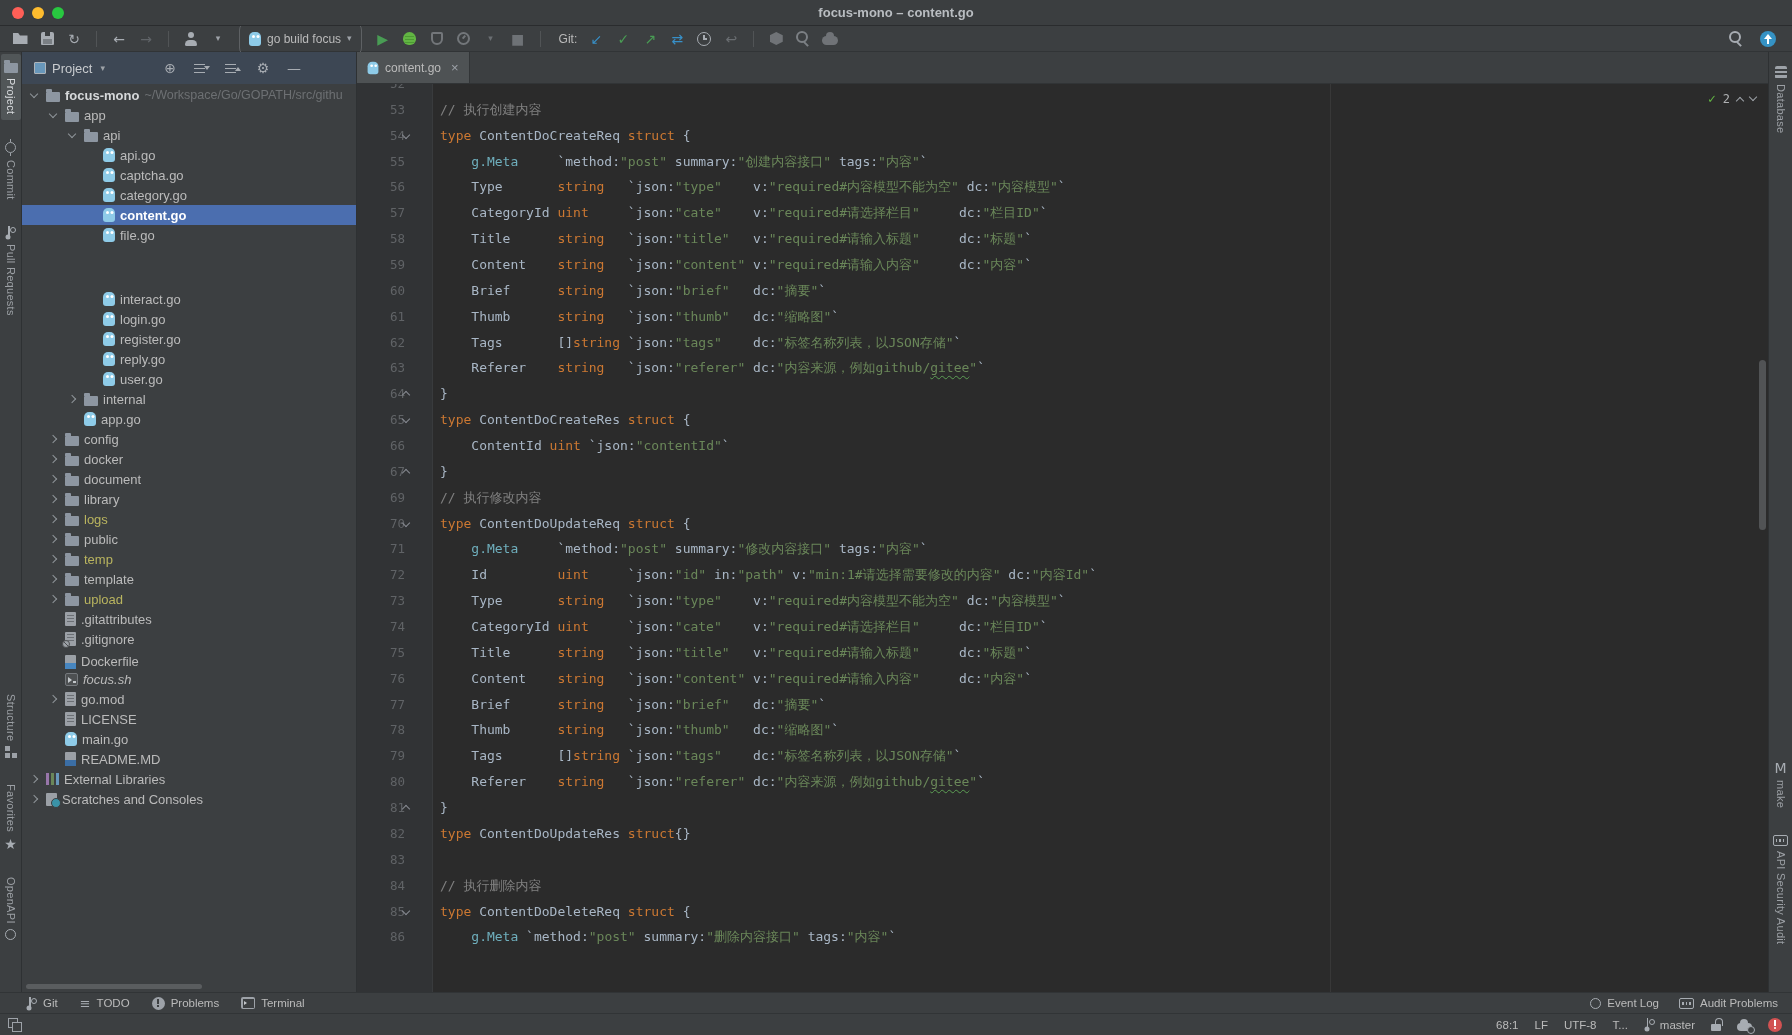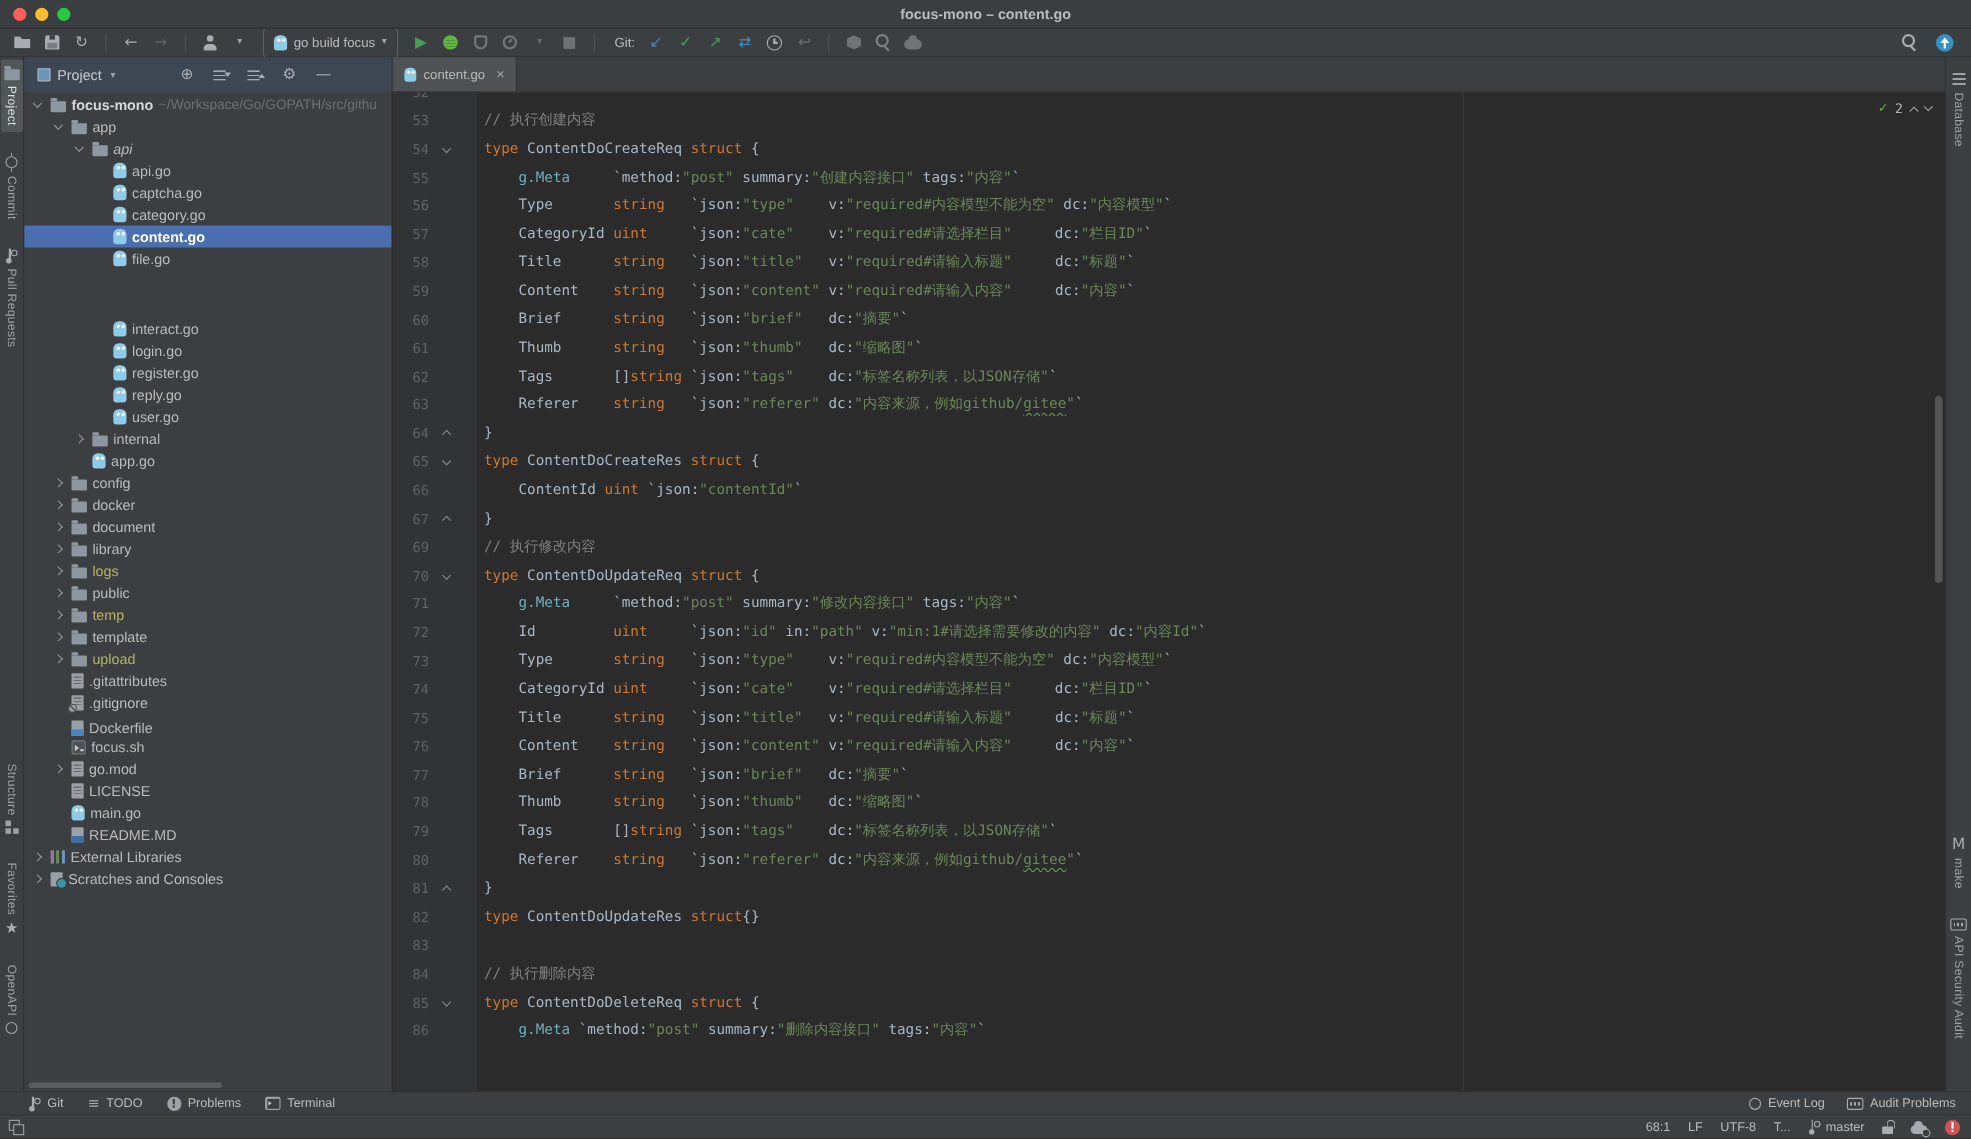--- a/index.html
+++ b/index.html
@@ -171,21 +171,21 @@
     border-right:1px solid #323537; }
   .tab .tab-label { color:#bbbbbb; font-size:12px; }
   .tab .tab-close { color:#9da2a8; font-size:13px; margin-left:4px; }
   .code-area { flex:1 1 auto; position:relative; overflow:hidden; font-family:"DejaVu Sans Mono", monospace; }
   .gutter-bg { position:absolute; left:0; top:0; bottom:0; width:75px; background:#313335; z-index:0; }
   .gutter-sep { position:absolute; left:75px; top:0; bottom:0; width:1px; background:#393b3d; z-index:3; pointer-events:none; }
   .margin-guide { position:absolute; left:973px; top:0; bottom:0; width:1px; background:#383838; z-index:2; pointer-events:none; }
   #code-lines { position:absolute; top:-13px; left:0; right:0; z-index:1; }
   .code-line { position:relative; height:25.86px; }
   .code-line.current { background:#323232; }
-  .ln { position:absolute; left:0; top:0; width:33px; text-align:right; color:#606366;
+  .ln { position:absolute; left:15px; top:0; width:33px; text-align:right; color:#606366;
     font-size:12.5px; line-height:25.86px; }
   .code-line.current .ln { color:#a8abae; }
   .fold { position:absolute; left:46px; top:9px; width:6px; height:6px;
     border-right:1.5px solid #878b92; border-bottom:1.5px solid #878b92; }
   .fold.start { transform:rotate(45deg); }
   .fold.end { transform:rotate(-135deg); top:11px; }
   .code-text { position:absolute; left:83px; top:0; white-space:pre; font-size:13px; line-height:25.86px; }
   .cd { color:#a9b7c6; } .ck { color:#cc7832; } .cs { color:#6a8759; }
   .cc { color:#808080; } .cg { color:#6fafbd; }
   .cu { color:#6a8759; text-decoration:underline wavy #5c9e54 1px; text-underline-offset:3px; }
@@ -376,21 +376,21 @@
             <span class="tchev exp"></span>
             <span class="ci ci-folder"></span>
             <span class="tlabel bold">focus-mono</span>
             <span class="textra">~/Workspace/Go/GOPATH/src/githu</span>
           </div>
           <div class="tree-row" style="padding-left: 25px;">
             <span class="tchev exp"></span>
             <span class="ci ci-folder"></span>
             <span class="tlabel">app</span>
           </div>
-          <div class="tree-row" style="padding-left: 44px; font-style: italic;">
+          <div class="tree-row" style="padding-left: 44px;">
             <span class="tchev exp"></span>
             <span class="ci ci-folder"></span>
             <span class="tlabel">api</span>
           </div>
           <div class="tree-row" style="padding-left: 63px;">
             <span class="tchev none"></span>
             <span class="ci ci-gopher"></span>
             <span class="tlabel">api.go</span>
           </div>
           <div class="tree-row" style="padding-left: 63px;">
@@ -501,21 +501,21 @@
           <div class="tree-row" style="padding-left: 25px;">
             <span class="tchev none"></span>
             <span class="ci ci-gitignore"></span>
             <span class="tlabel">.gitignore</span>
           </div>
           <div class="tree-row" style="padding-left: 25px; align-items: flex-end;">
             <span class="tchev none"></span>
             <span class="ci ci-docker"></span>
             <span class="tlabel">Dockerfile</span>
           </div>
-          <div class="tree-row" style="padding-left: 25px;">
+          <div class="tree-row" style="padding-left: 25px; font-style: italic;">
             <span class="tchev none"></span>
             <span class="ci ci-shell"></span>
             <span class="tlabel">focus.sh</span>
           </div>
           <div class="tree-row" style="padding-left: 25px;">
             <span class="tchev"></span>
             <span class="ci ci-page"></span>
             <span class="tlabel">go.mod</span>
           </div>
           <div class="tree-row" style="padding-left: 25px;">

